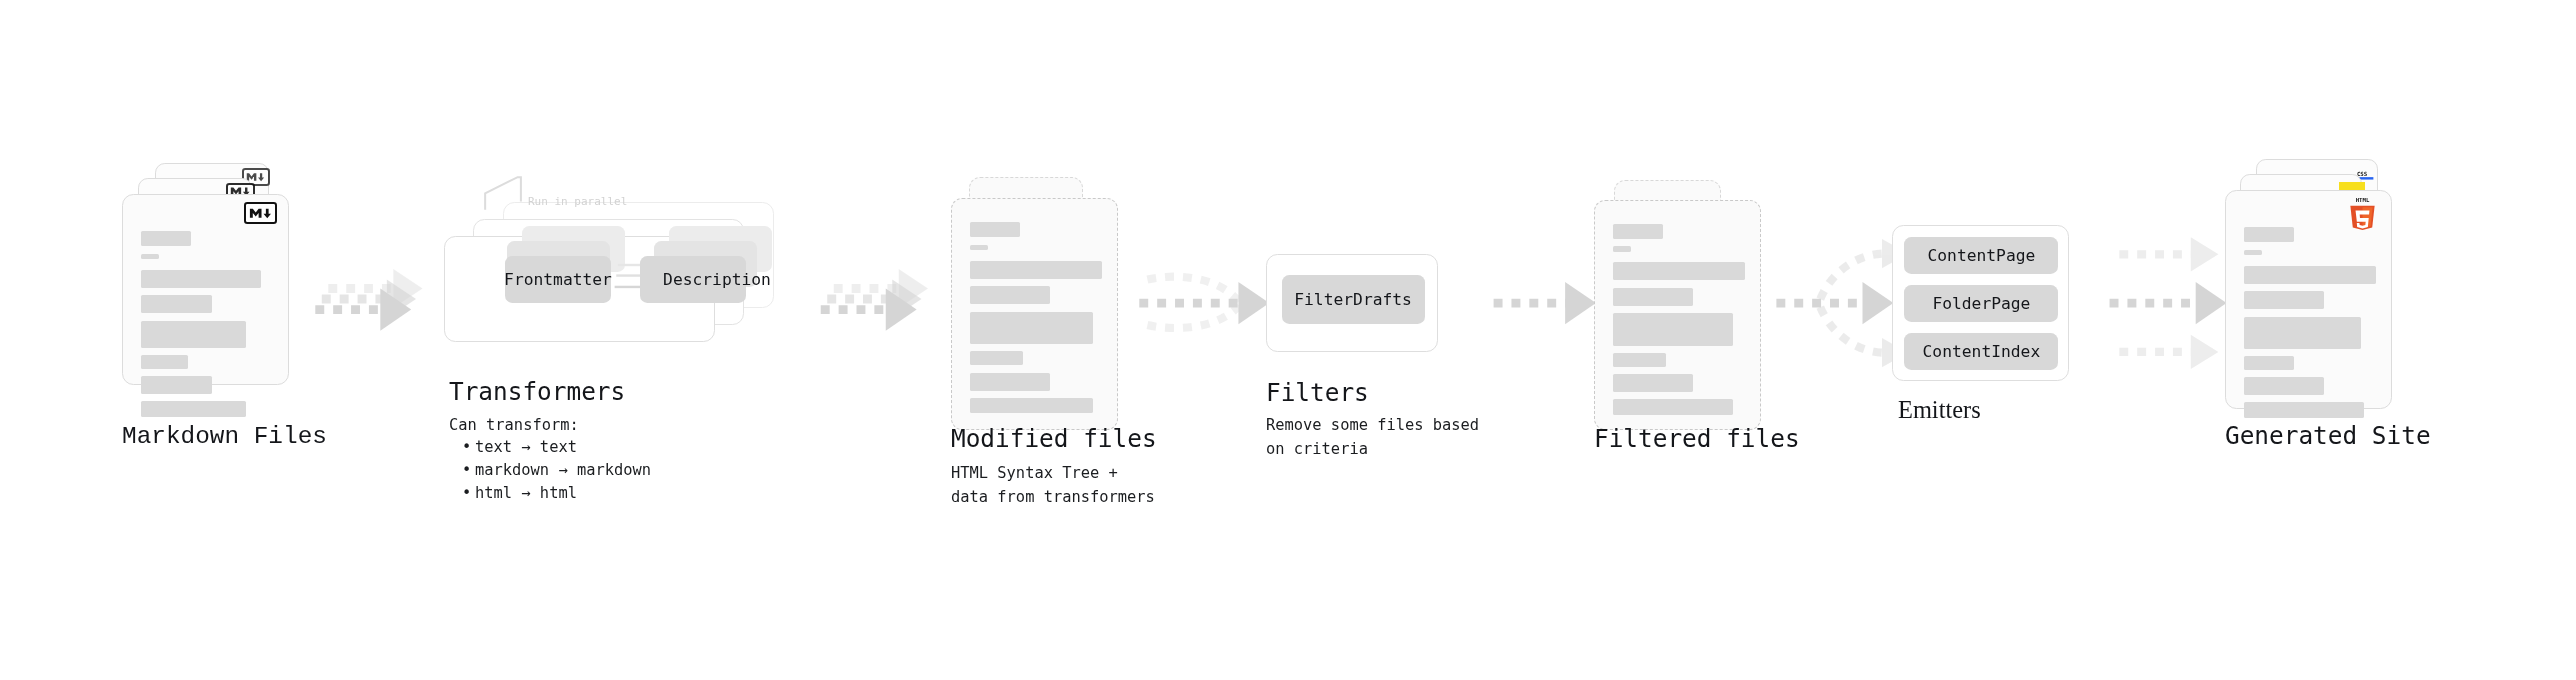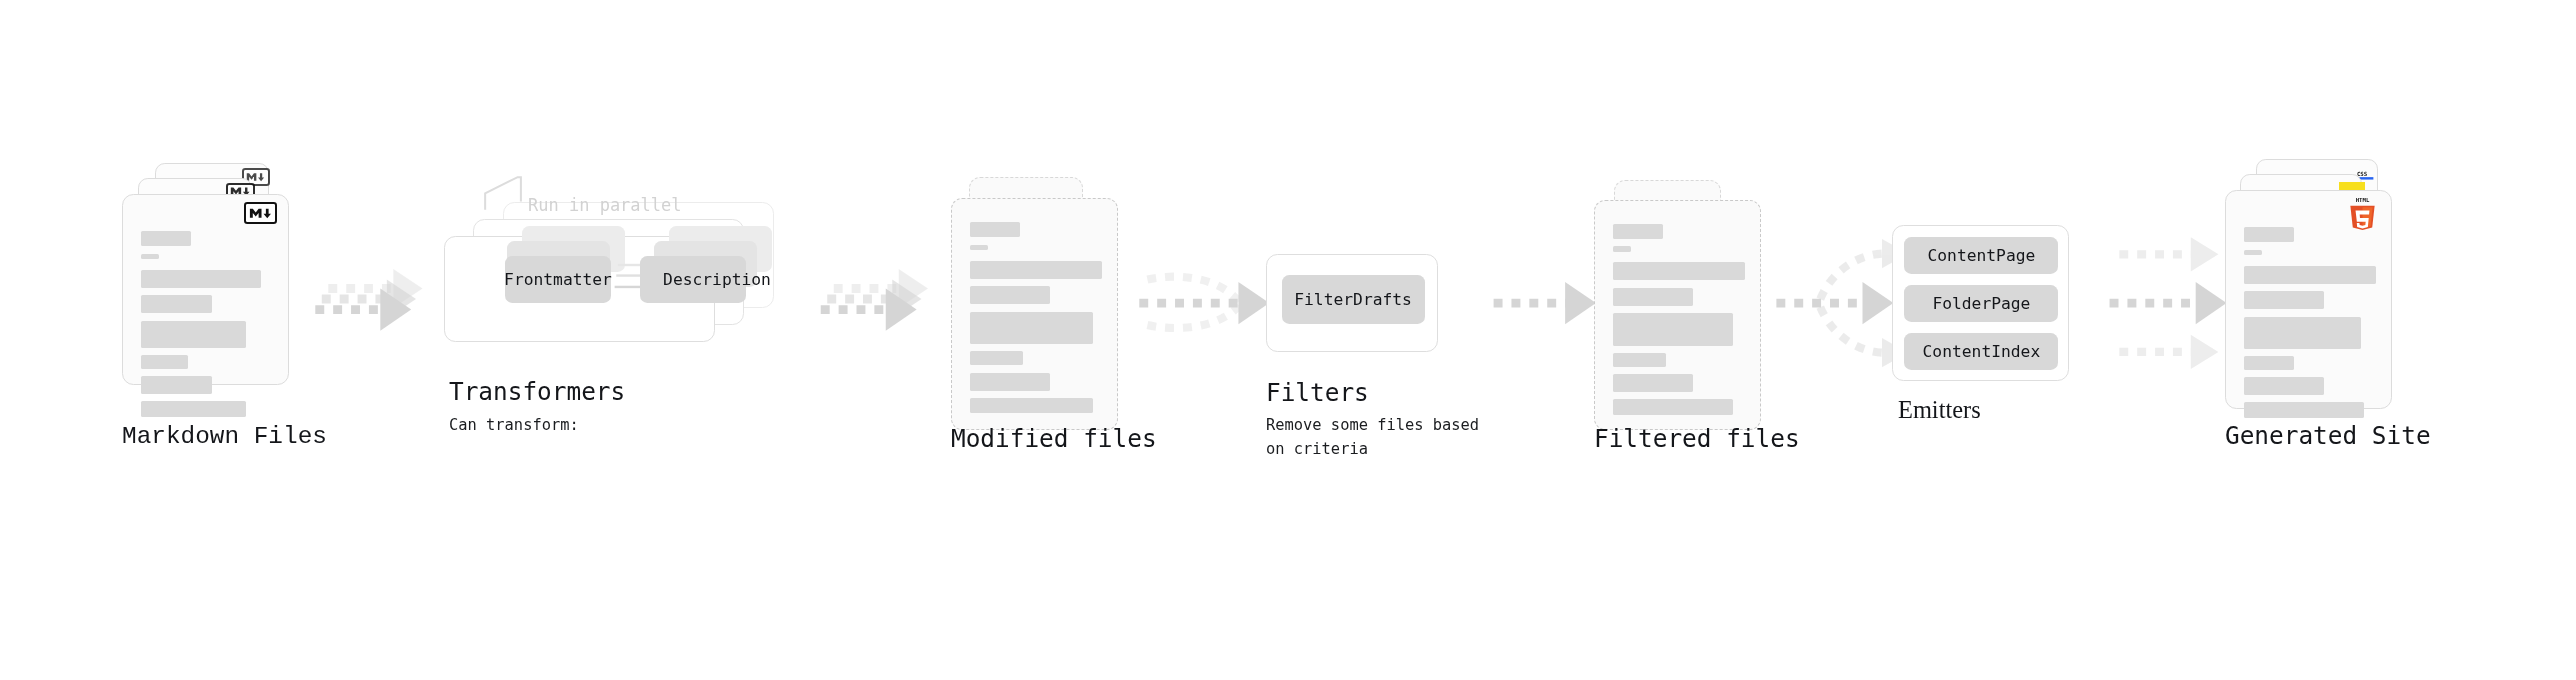--- a/index.html
+++ b/index.html
@@ -127,21 +127,21 @@
     color: #14161a;
     white-space: nowrap;
     box-sizing: border-box;
   }
   .chip.ghost { background: #ececec; }
   .chip.ghost2 { background: #e4e4e4; }
 
   .run-parallel {
     position: absolute;
     font-family: "DejaVu Sans Mono", "Liberation Mono", monospace;
-    font-size: 17px;
+    font-size: 11px;
     color: #d2d2d2;
     white-space: nowrap;
   }
 
   svg.overlay {
     position: absolute;
     left: 0;
     top: 0;
     width: 2576px;
     height: 681px;
@@ -316,20 +316,25 @@
       <span>Description</span>
     </div>
   </div>
 
   <div class="run-parallel" style="left:528px; top:195px;">Run in parallel</div>
 
   <div class="stage-title abs" style="left:449px; top:377px;">Transformers</div>
 
   <div class="sub-lead abs" style="left:449px; top:414px;">Can transform:</div>
 
+  <ul class="bullets abs" style="left:449px; top:436px;">
+    <li>text → text</li>
+    <li>markdown → markdown</li>
+    <li>html → html</li>
+  </ul>
 
   <div class="abs" style="left:951px; top:177px;">
 
     <div class="doc dashed" style="left:18px; top:0px; width:114px; height:46px; border-color:#d8d8d8;"></div>
 
     <div class="doc dashed" style="left:0px; top:21px; width:167px; height:232px;">
       <div class="doc-lines" style="top:23px;">
         <div class="dl" style="width:50px;  height:15.4px;"></div>
         <div class="dl" style="width:18px;  height:5.7px;  margin-bottom:10.6px;"></div>
         <div class="dl" style="width:132px; height:18px;"></div>
@@ -337,20 +342,22 @@
         <div class="dl" style="width:123px; height:32.5px;"></div>
         <div class="dl" style="width:53px;  height:14px;"></div>
         <div class="dl" style="width:80px;  height:18px;"></div>
         <div class="dl" style="width:123px; height:15.4px;"></div>
       </div>
     </div>
   </div>
 
   <div class="stage-title abs" style="left:951px; top:424px;">Modified files</div>
 
+  <div class="stage-desc abs" style="left:951px; top:462px;">HTML Syntax Tree +
+data from transformers</div>
 
   <div class="abs" style="left:1266px; top:254px;">
     <div class="pbox" style="left:0px; top:0px; width:172px; height:98px;">
       <div class="chip" style="left:14.6px; top:20.3px; width:143px; height:49px;">
         <span>FilterDrafts</span>
       </div>
     </div>
   </div>
 
   <div class="stage-title abs" style="left:1266px; top:378px;">Filters</div>

